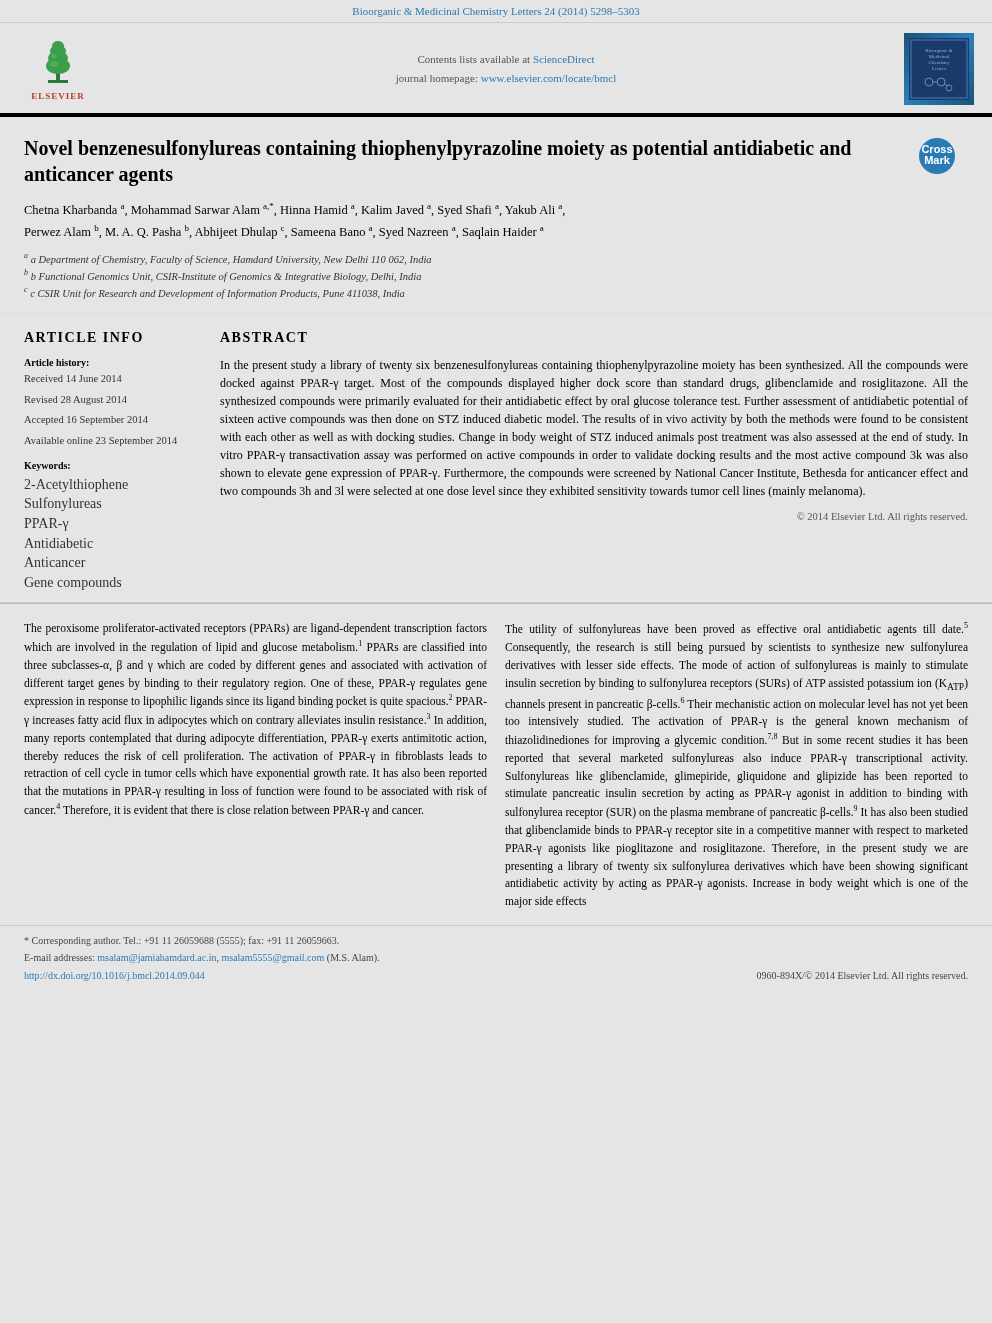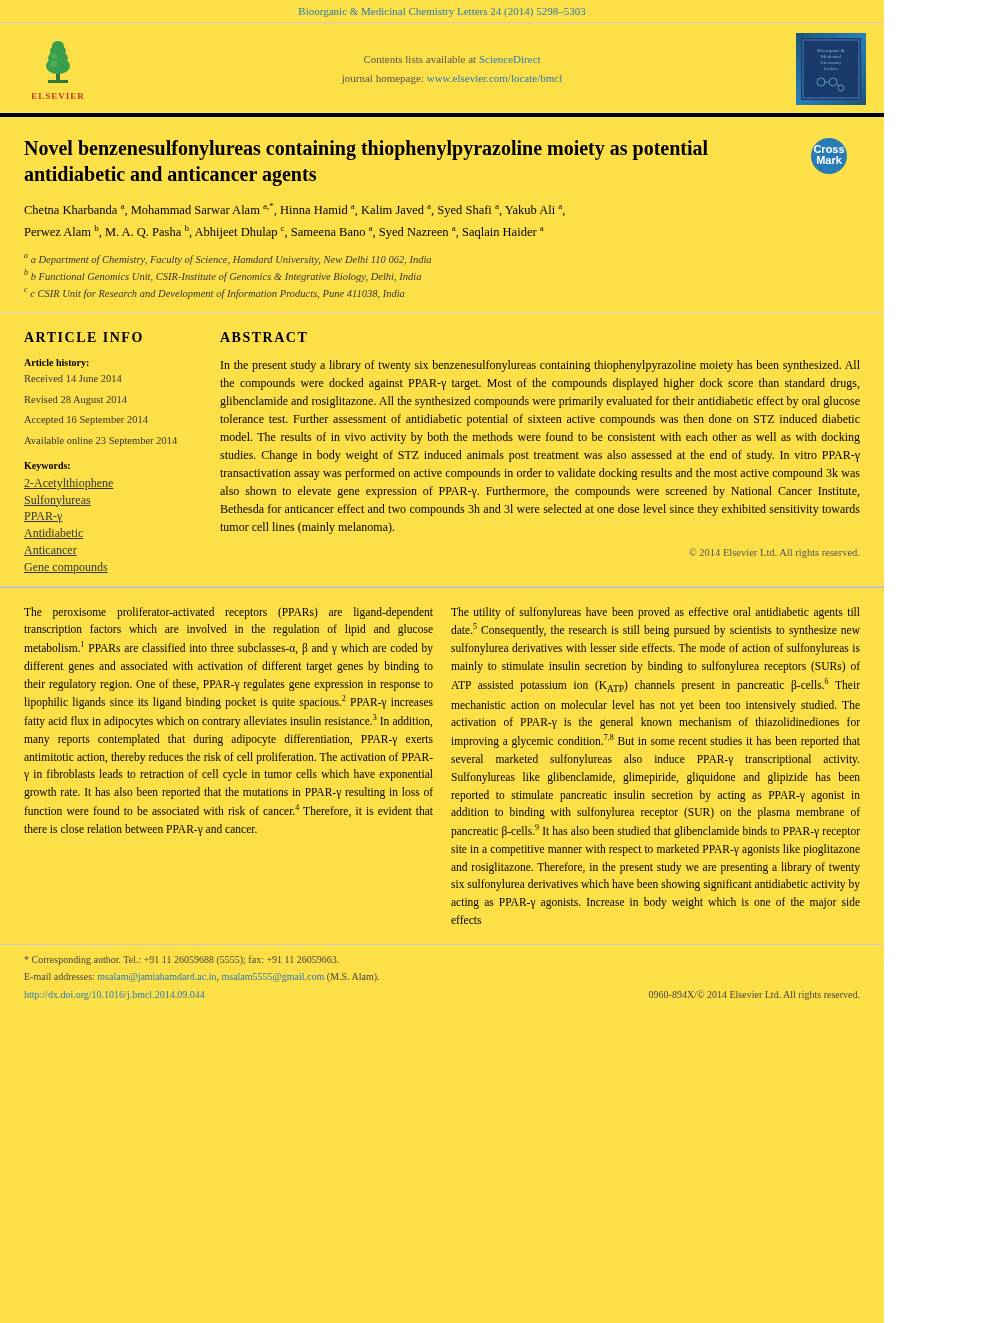--- a/index.html
+++ b/index.html
@@ -4,23 +4,23 @@
   <style>
     * { box-sizing: border-box; margin: 0; padding: 0; }
     body {
       font-family: 'Times New Roman', Times, serif;
       background: #fff;
       color: #000;
       font-size: 13px;
       line-height: 1.4;
     }
     .page {
-      width: 884px;
+      width: 992px;
       min-height: 1323px;
-      background: #fde047;
+      background: #e5e5e5;
       position: relative;
       overflow: hidden;
     }
 
     
     .top-banner {
       text-align: center;
       padding: 4px 0 3px 0;
       font-size: 11px;
       color: #2a7ab5;
@@ -164,23 +164,22 @@
     }
     .info-value {
       font-size: 10.5px;
       color: #333;
       margin-bottom: 6px;
     }
     .keywords-section {
       margin-top: 10px;
     }
     .keyword-item {
-      font-size: 12px;
+      font-size: 14px;
       color: #333;
-      text-decoration: underline;
     }
     .abstract-section {
       flex: 1;
     }
     .abstract-text {
       font-size: 12px;
       line-height: 1.5;
       color: #000;
       text-align: justify;
     }

